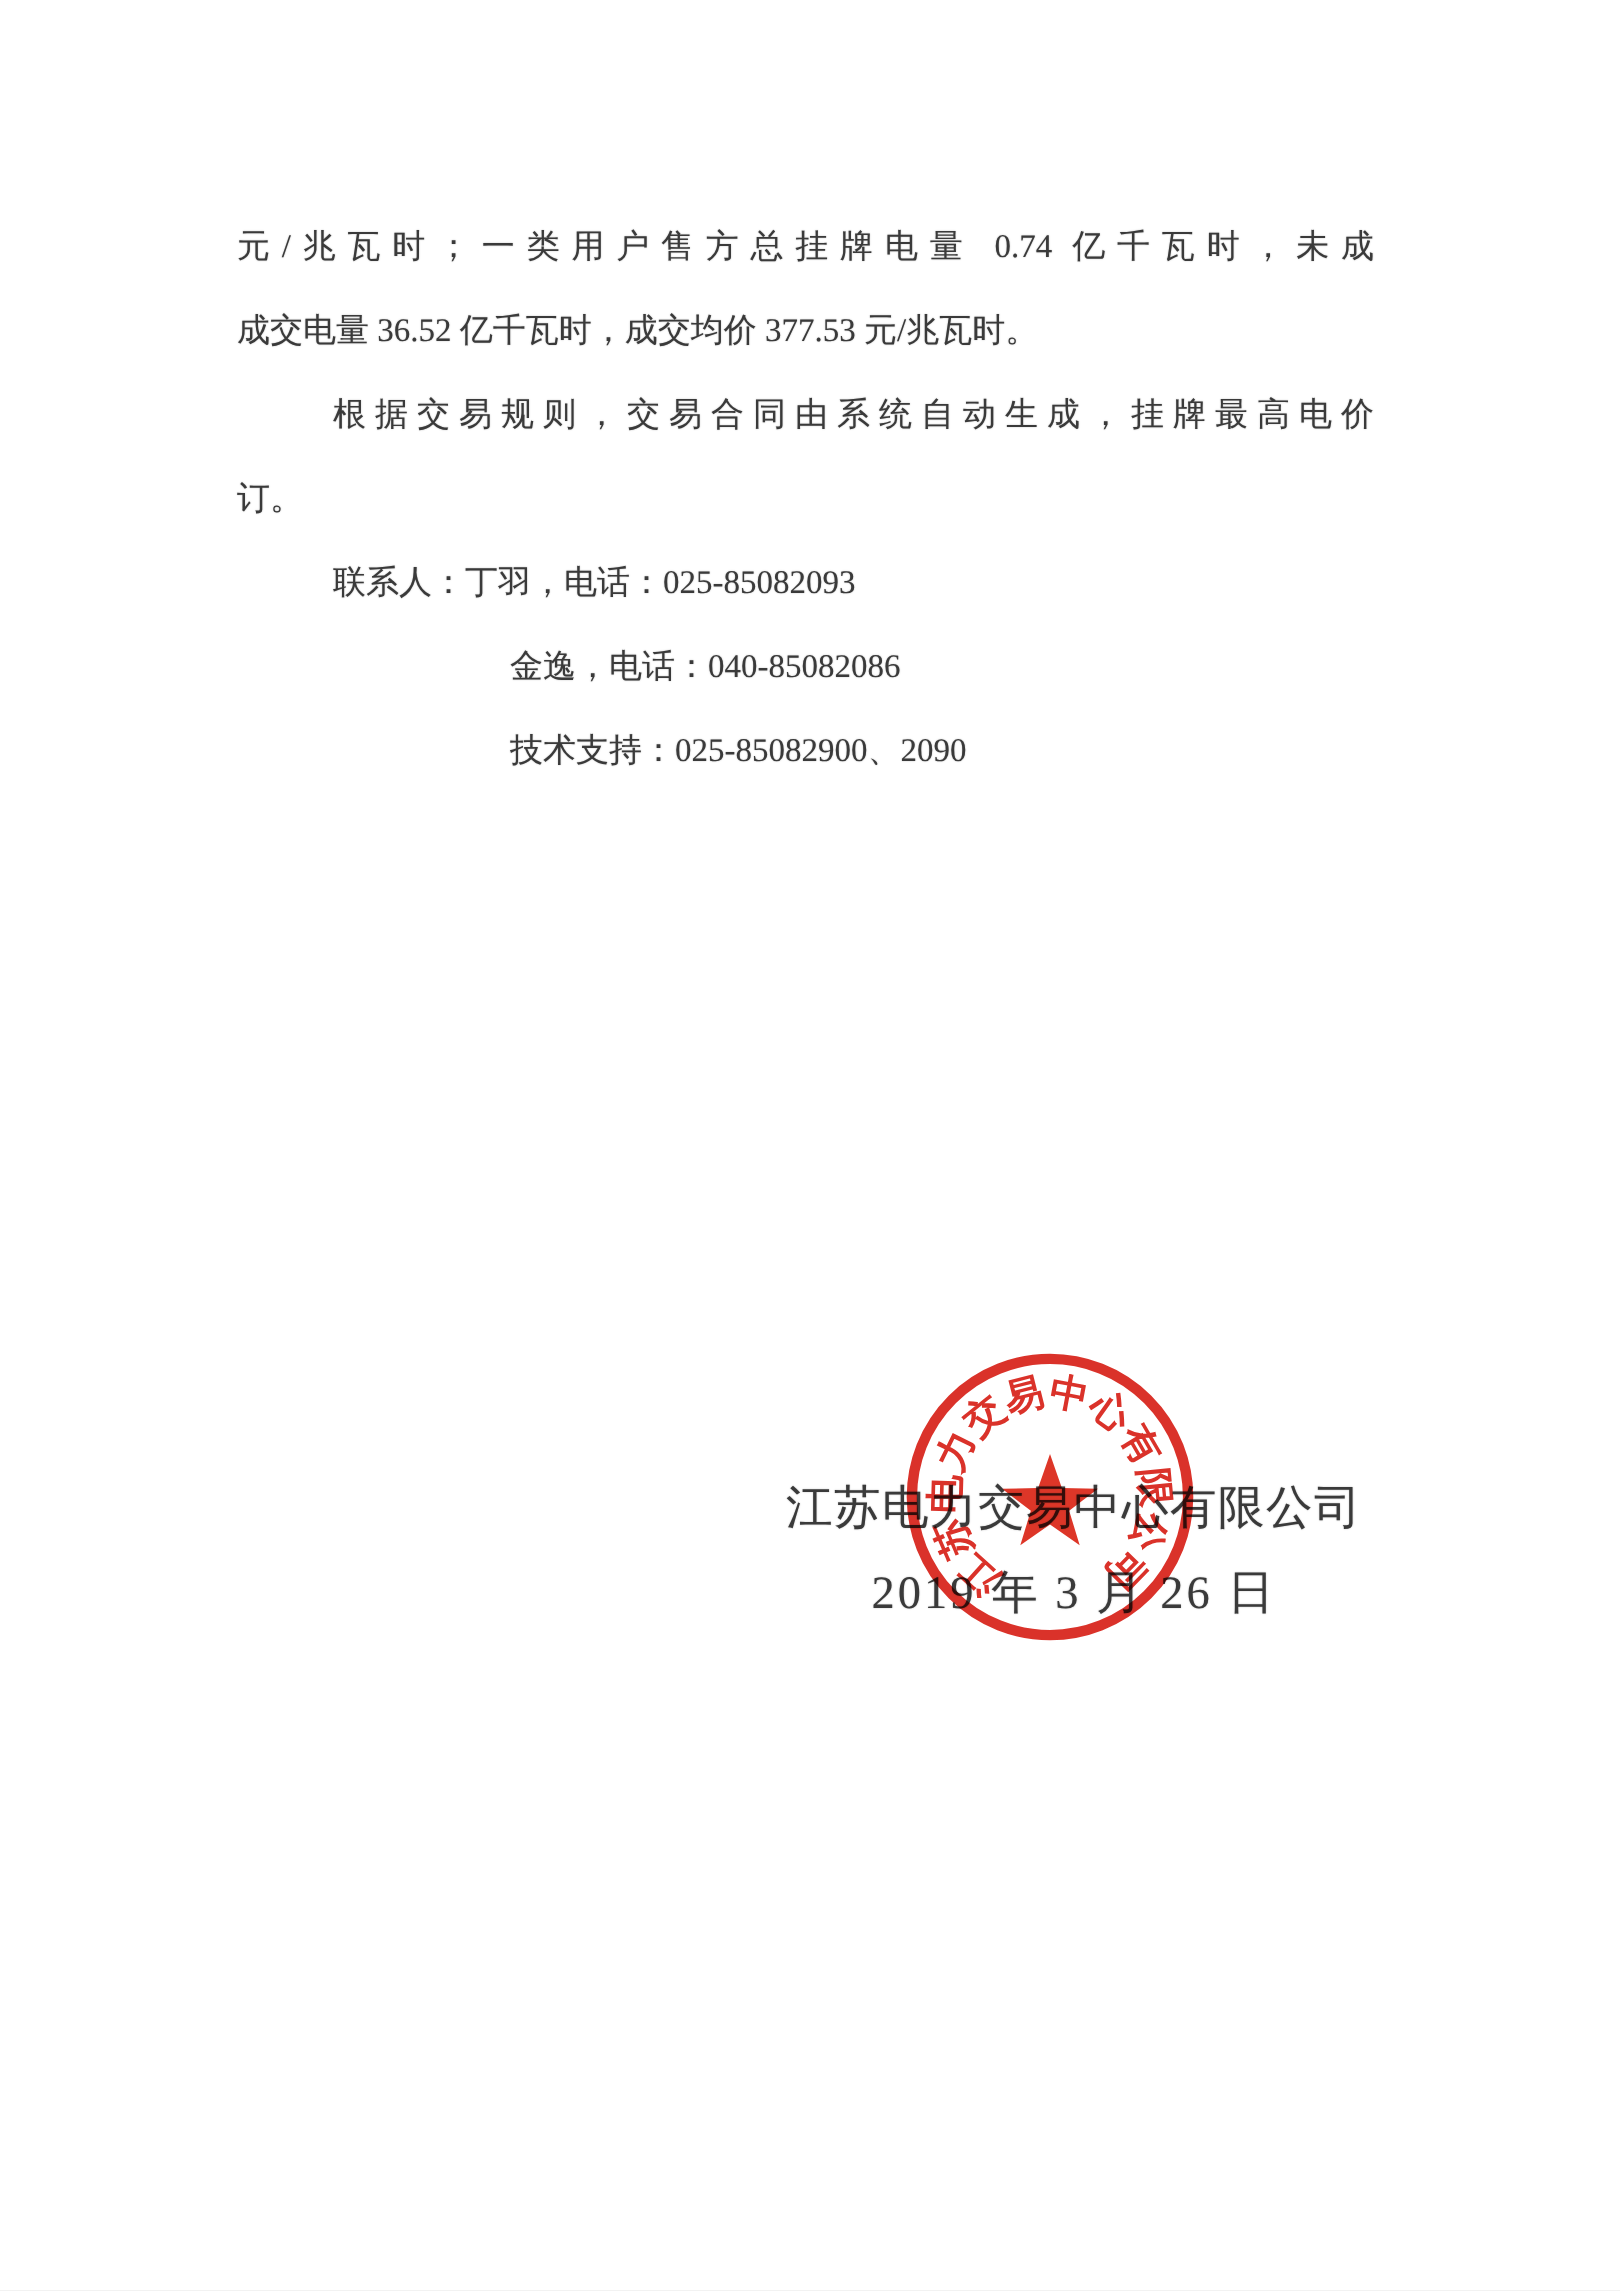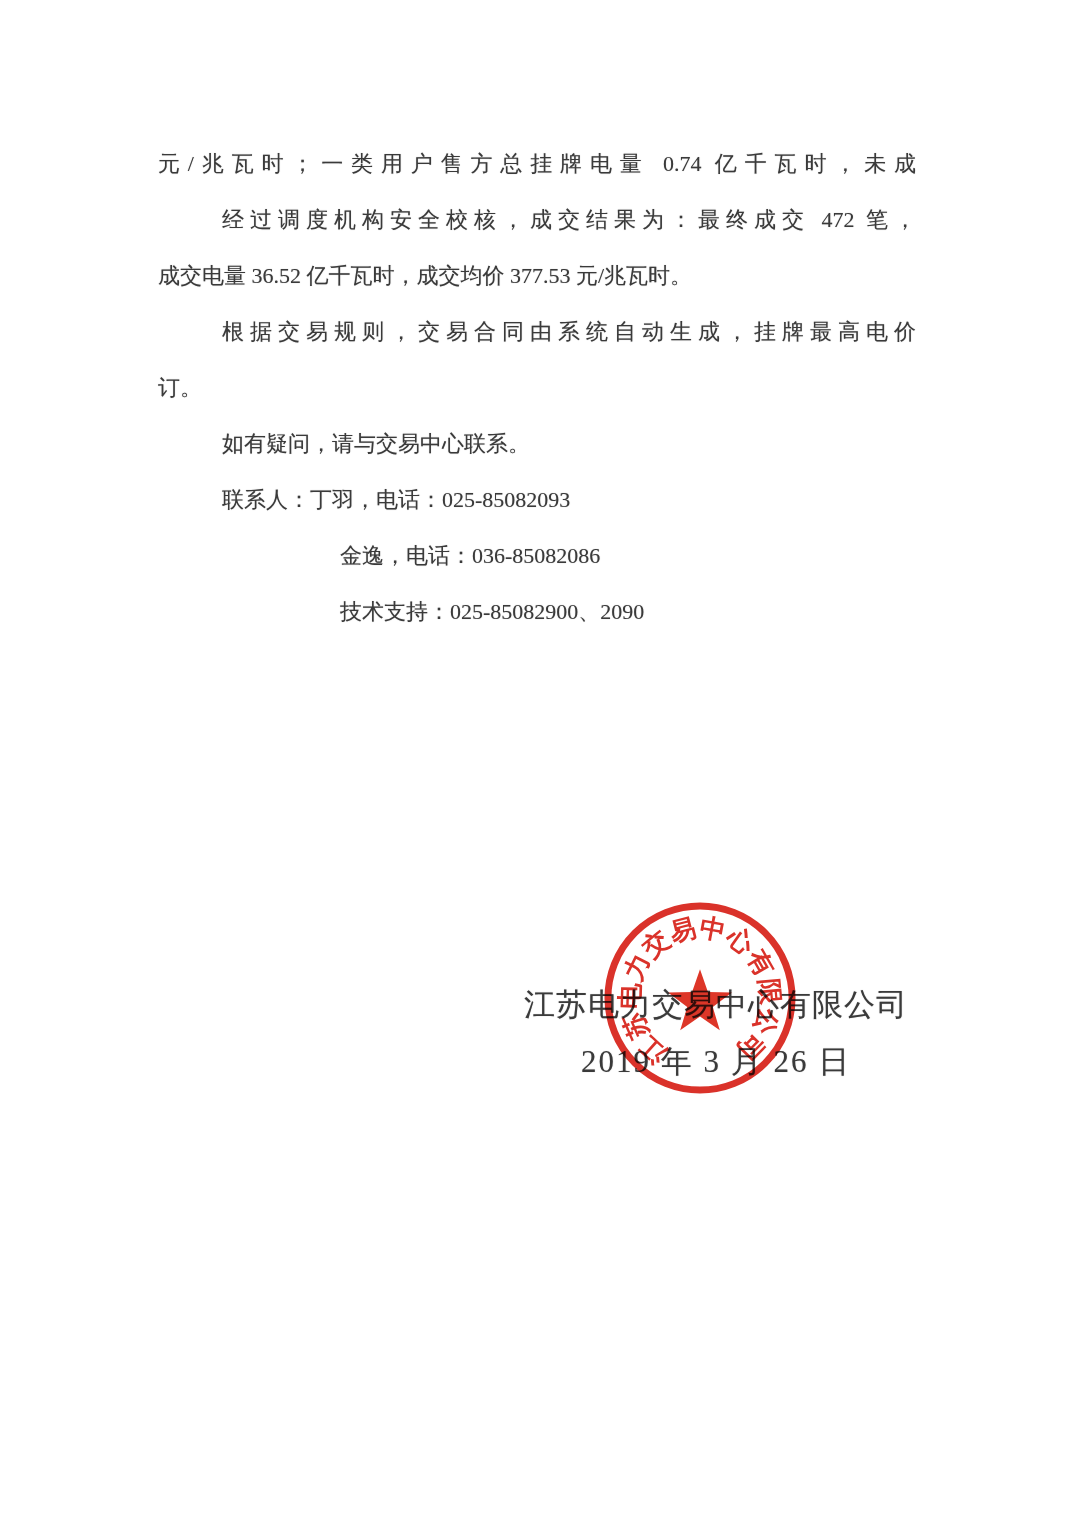--- a/index.html
+++ b/index.html
@@ -45,27 +45,25 @@
   }
   .seal svg{width:100%;height:100%;}
 </style>
 </head>
 <body>
 
 <div class="page">
 
   <div class="body-text">
     <div class="line j">元/兆瓦时；一类用户售方总挂牌电量 0.74 亿千瓦时，未成</div>
-    <div class="line j ind">经过调度机构安全校核，成交结果为：最终成交 472 笔，</div>
     <div class="line">成交电量 36.52 亿千瓦时，成交均价 377.53 元/兆瓦时。</div>
     <div class="line j ind">根据交易规则，交易合同由系统自动生成，挂牌最高电价</div>
     <div class="line">订。</div>
-    <div class="line ind">如有疑问，请与交易中心联系。</div>
     <div class="line ind">联系人：丁羽，电话：025-85082093</div>
-    <div class="line ind2">金逸，电话：036-85082086</div>
+    <div class="line ind2">金逸，电话：040-85082086</div>
     <div class="line ind2">技术支持：025-85082900、2090</div>
   </div>
 
   <div class="seal">
     <svg viewBox="0 0 200 200" xmlns="http://www.w3.org/2000/svg">
       <defs>
         <path id="sealArc" d="M 69,153.7 A 62,62 0 1 1 131,153.7" fill="none"></path>
       </defs>
       <circle cx="100" cy="100" r="93" fill="none" stroke-width="7" stroke="#d8271e"></circle>
       <polygon points="100,71 92.0,94.0 67.7,94.5 87.1,109.2 80.0,132.5 100,118.6 120.0,132.5 112.9,109.2 132.3,94.5 108.0,94.0" fill="#dc2b1c"></polygon>

